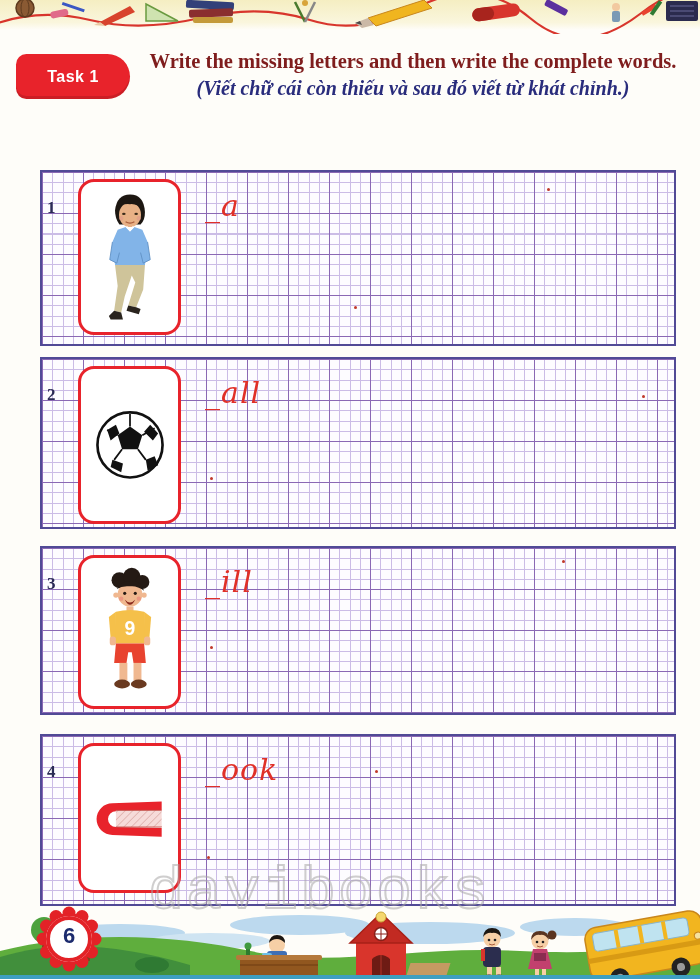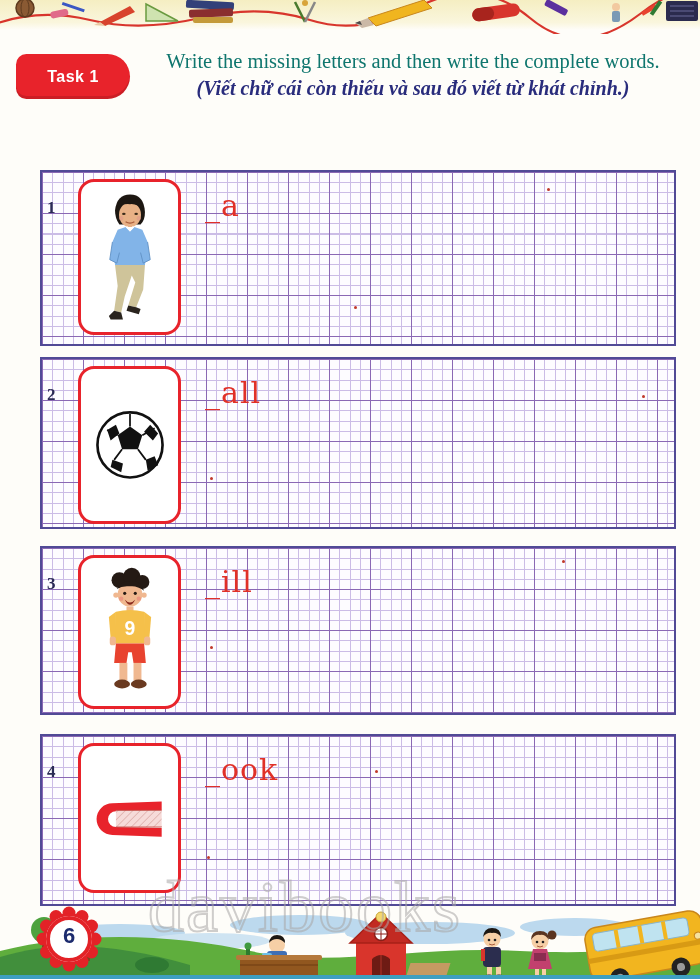--- a/index.html
+++ b/index.html
@@ -10,48 +10,48 @@
   .top-band{position:absolute;left:0;top:0;width:700px;height:34px;}
 
   
   .task-badge{position:absolute;left:16px;top:54px;width:114px;height:45px;
       background:#e8232b;border-radius:12px 26px 26px 12px;
       display:flex;align-items:center;justify-content:center;
       color:#ffffff;font-family:"Liberation Sans",sans-serif;
       font-weight:700;font-size:16px;letter-spacing:.5px;
       box-shadow:inset 0 -3px 0 rgba(0,0,0,.12);}
   .title-line1{position:absolute;left:130px;top:50px;width:566px;text-align:center;
-      color:#0f766e;font-size:20.5px;font-weight:400;}
+      color:#7f1d1d;font-size:20.5px;font-weight:700;}
   .title-line2{position:absolute;left:130px;top:77px;width:566px;text-align:center;
       color:#292c7c;font-size:20px;font-style:italic;font-weight:600;}
 
   
   .grid{position:absolute;left:40px;width:632px;
       border:2px solid #514a96;background-color:#fdfcff;
       background-image:
         repeating-linear-gradient(to right,#8a68b4 0 1.4px,transparent 1.4px 41px),
         repeating-linear-gradient(to bottom,#8a68b4 0 1.4px,transparent 1.4px 41px),
         repeating-linear-gradient(to right,#cbbce6 0 1px,transparent 1px 10.25px),
         repeating-linear-gradient(to bottom,#cbbce6 0 1px,transparent 1px 10.25px);}
   .row-number{position:absolute;left:5px;top:26px;color:#2b2b55;
       font-size:17px;font-weight:700;font-family:"Liberation Serif",serif;}
   .card{position:absolute;left:36px;top:7px;width:97px;
       background:#ffffff;border:3px solid #e8232b;border-radius:16px;
       display:flex;align-items:center;justify-content:center;}
   .card svg{width:88px;height:92%;}
   .hint{position:absolute;left:163px;top:16px;color:#e03028;
-      font-family:"DejaVu Serif",serif;
+      font-family:"DejaVu Serif",serif;font-style:italic;
       font-size:30px;letter-spacing:1px;}
   .gdot{position:absolute;width:3px;height:3px;border-radius:50%;background:#c0392b;}
 
   
   .wm1{position:absolute;left:148px;top:858px;z-index:6;
-      font-family:Liberation Serif, serif;font-size:72px;font-weight:400;
+      font-family:Liberation Mono, monospace;font-size:60px;font-weight:400;
       color:transparent;-webkit-text-stroke:2px #a9a7a7;opacity:.55;
-      letter-spacing:2px;white-space:nowrap;margin-top:8px;}
+      letter-spacing:2px;white-space:nowrap;}
   .wm2{position:absolute;left:258px;top:928px;z-index:6;
       font-family:"Liberation Sans",sans-serif;font-size:40px;font-weight:700;
       color:transparent;-webkit-text-stroke:1.5px #a9a7a7;opacity:.55;
       letter-spacing:2px;white-space:nowrap;}
 
   
   .scene{position:absolute;left:0;bottom:0;width:700px;height:76px;z-index:2;}
   .page-badge{position:absolute;left:36px;top:906px;width:66px;height:66px;z-index:7;}
   .page-badge .num{position:absolute;left:0;top:17px;width:66px;text-align:center;
       color:#1c2b6e;font-family:"Liberation Sans",sans-serif;

